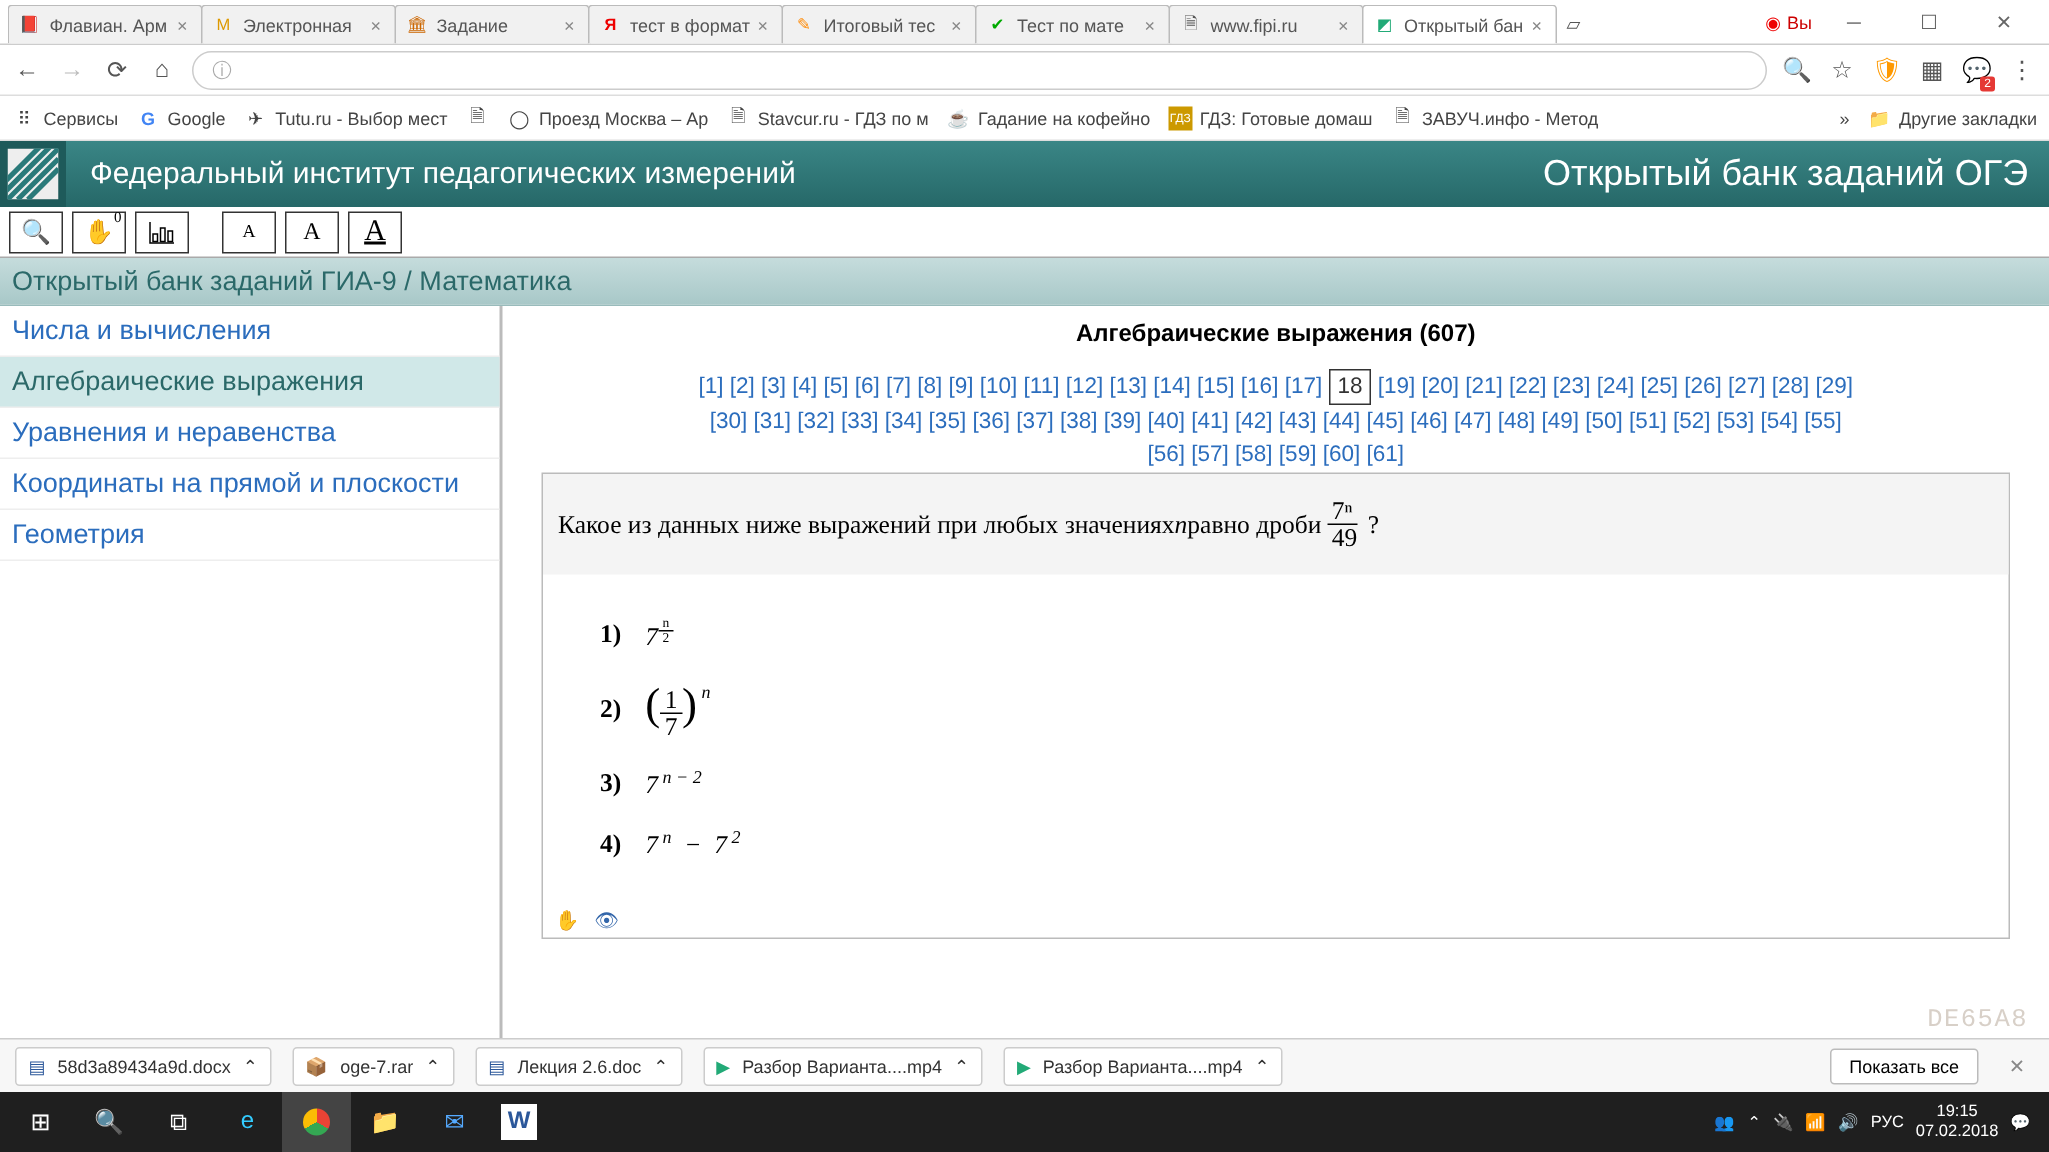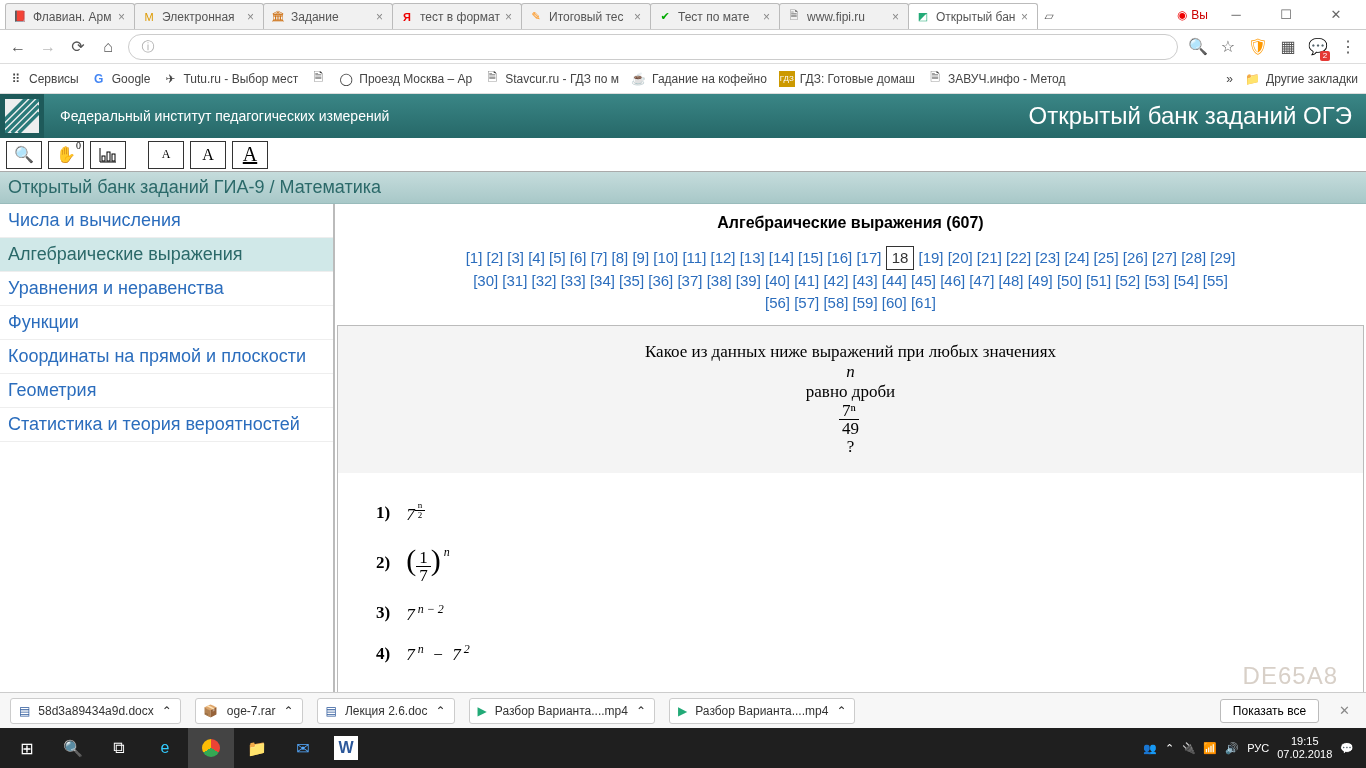--- a/index.html
+++ b/index.html
@@ -30,50 +30,50 @@
 
 .bookbar { height: 30px; display: flex; align-items: center; padding: 0 8px; gap: 12px; border-bottom: 1px solid #ddd; font-size: 12px; color: #444; }
 .book-item { display: flex; align-items: center; gap: 5px; white-space: nowrap; }
 .book-icon { width: 16px; height: 16px; display: flex; align-items: center; justify-content: center; }
 
 
 .page { height: calc(768px - 30px - 34px - 30px - 36px - 40px); background: #fff; display: flex; flex-direction: column; }
 .teal-header { height: 44px; background: #2f7a7a; background: linear-gradient(#3a8686, #266868); color: #fff; display: flex; align-items: center; }
 .teal-logo { width: 44px; height: 44px; background: #1e5a5a; display: flex; align-items: center; justify-content: center; }
 .teal-logo svg { width: 34px; height: 34px; }
-.teal-title-left { padding-left: 16px; font-size: 14px; }
+.teal-title-left { padding-left: 16px; font-size: 20px; }
 .teal-title-right { margin-left: auto; padding-right: 14px; font-size: 24px; }
 
 .toolbar { height: 34px; background: #fff; border-bottom: 1px solid #aaa; display: flex; align-items: center; padding: 0 6px; gap: 6px; }
 .tool-btn { width: 36px; height: 28px; border: 1px solid #333; display: flex; align-items: center; justify-content: center; font-size: 16px; font-family: "Times New Roman", serif; }
 .tool-sep { width: 10px; }
 
 .breadcrumb-row { height: 32px; background: linear-gradient(#c5dcdc, #a8c8c8); display: flex; align-items: center; padding: 0 8px; color: #2b6969; font-size: 18px; border-bottom: 1px solid #9bb; }
 
 .content-row { flex: 1; display: flex; background: #fff; overflow: hidden; }
 .sidebar { width: 335px; background: #fff; border-right: 2px solid #bbb; }
 .sidebar .cat { padding: 6px 8px; font-size: 18px; color: #2b6dbd; border-bottom: 1px solid #eee; cursor: pointer; }
 .sidebar .cat.active { background: #d0e8e8; color: #2b6969; }
 
-.main { flex: 1; padding: 10px 2px; position: relative; overflow: hidden; }
+.main { flex: 1; padding: 10px 26px; position: relative; overflow: hidden; }
 .main-title { text-align: center; font-weight: bold; font-size: 16px; margin-bottom: 14px; }
-.pager { text-align: center; font-size: 15px; color: #2b6dbd; line-height: 1.45; margin-bottom: 12px; }
+.pager { text-align: center; font-size: 15px; color: #2b6dbd; line-height: 1.45; margin-bottom: 2px; }
 .pager .current { border: 1px solid #333; color: #333; padding: 0 5px; display: inline-block; }
 
 .question-box { border: 1px solid #bbb; }
-.q-head { background: #f4f4f4; padding: 16px 10px; font-size: 17px; font-family: "Times New Roman", serif; display: flex; align-items: center; flex-wrap: wrap; flex-direction: column; }
+.q-head { background: #f4f4f4; padding: 16px 10px; font-size: 17px; font-family: "Times New Roman", serif; display: flex; align-items: center; flex-wrap: wrap; }
 .q-options { padding: 10px 38px; }
 .q-opt { display: flex; align-items: center; gap: 16px; margin: 18px 0; font-family: "Times New Roman", serif; font-size: 17px; }
 .q-opt .num { font-weight: bold; }
 .math { font-family: "Times New Roman", serif; font-style: italic; }
 .frac { display: inline-flex; flex-direction: column; align-items: flex-start; vertical-align: middle; font-style: normal; line-height: 1; }
 .frac .top { border-bottom: 1px solid #000; padding: 0 3px; }
 .frac .bot { padding: 0 3px; }
 .big-paren { font-size: 30px; font-style: normal; }
-.q-id { position: absolute; right: 28px; bottom: 2px; color: #d8d0c8; font-size: 24px; font-family: Liberation Sans, sans-serif; letter-spacing: 1px; }
+.q-id { position: absolute; right: 14px; bottom: 2px; color: #d8d0c8; font-size: 17px; font-family: Liberation Mono, monospace; letter-spacing: 1px; }
 .q-foot { padding: 4px 8px; display: flex; gap: 10px; }
 
 
 .dlbar { height: 36px; background: #f7f7f7; border-top: 1px solid #ccc; display: flex; align-items: center; padding: 0 10px; gap: 14px; }
 .dl-item { height: 26px; border: 1px solid #ccc; background: #fff; border-radius: 3px; display: flex; align-items: center; padding: 0 8px; gap: 8px; font-size: 12px; color: #333; }
 .dl-show { margin-left: auto; border: 1px solid #bbb; padding: 4px 12px; background: #fff; border-radius: 3px; font-size: 12px; }
 .dl-x { padding: 0 6px; color: #888; }
 
 
 .taskbar { height: 40px; background: #1f1f1f; display: flex; align-items: center; padding: 0 4px; color: #fff; }
@@ -230,24 +230,22 @@
 
   <div class="breadcrumb-row">
     <span>Открытый банк заданий ГИА-9 / Математика</span>
   </div>
 
   <div class="content-row">
     <div class="sidebar">
       <div class="cat">Числа и вычисления</div>
       <div class="cat active">Алгебраические выражения</div>
       <div class="cat">Уравнения и неравенства</div>
-      <div class="cat">Функции</div>
       <div class="cat">Координаты на прямой и плоскости</div>
       <div class="cat">Геометрия</div>
-      <div class="cat">Статистика и теория вероятностей</div>
     </div>
 
     <div class="main">
       <div class="main-title">Алгебраические выражения (607)</div>
       <div class="pager">
         <span>[1] [2] [3] [4] [5] [6] [7] [8] [9] [10] [11] [12] [13] [14] [15] [16] [17]</span>
         <span class="current">18</span>
         <span>[19] [20] [21] [22] [23] [24] [25] [26] [27] [28] [29]</span><br>
         <span>[30] [31] [32] [33] [34] [35] [36] [37] [38] [39] [40] [41] [42] [43] [44] [45] [46] [47] [48] [49] [50] [51] [52] [53] [54] [55]</span><br>
         <span>[56] [57] [58] [59] [60] [61]</span>

